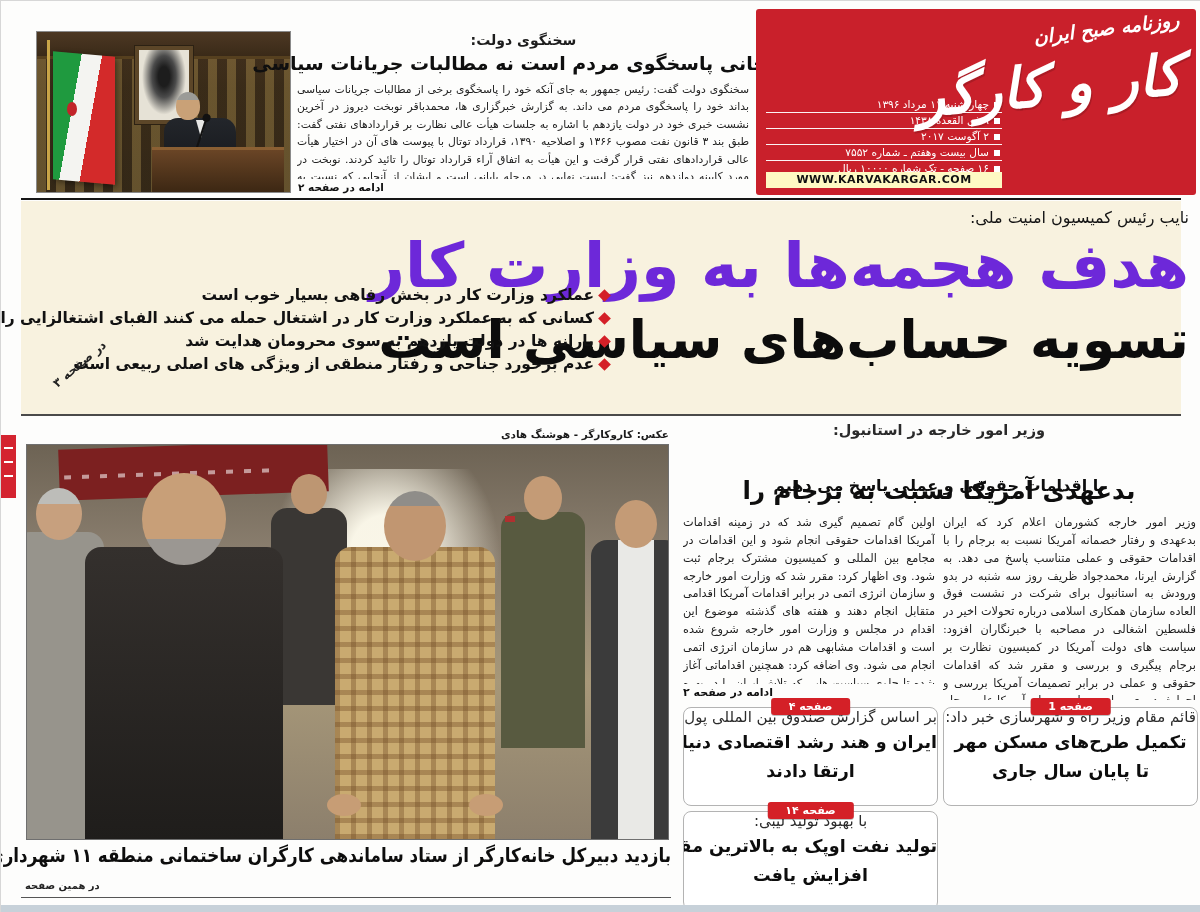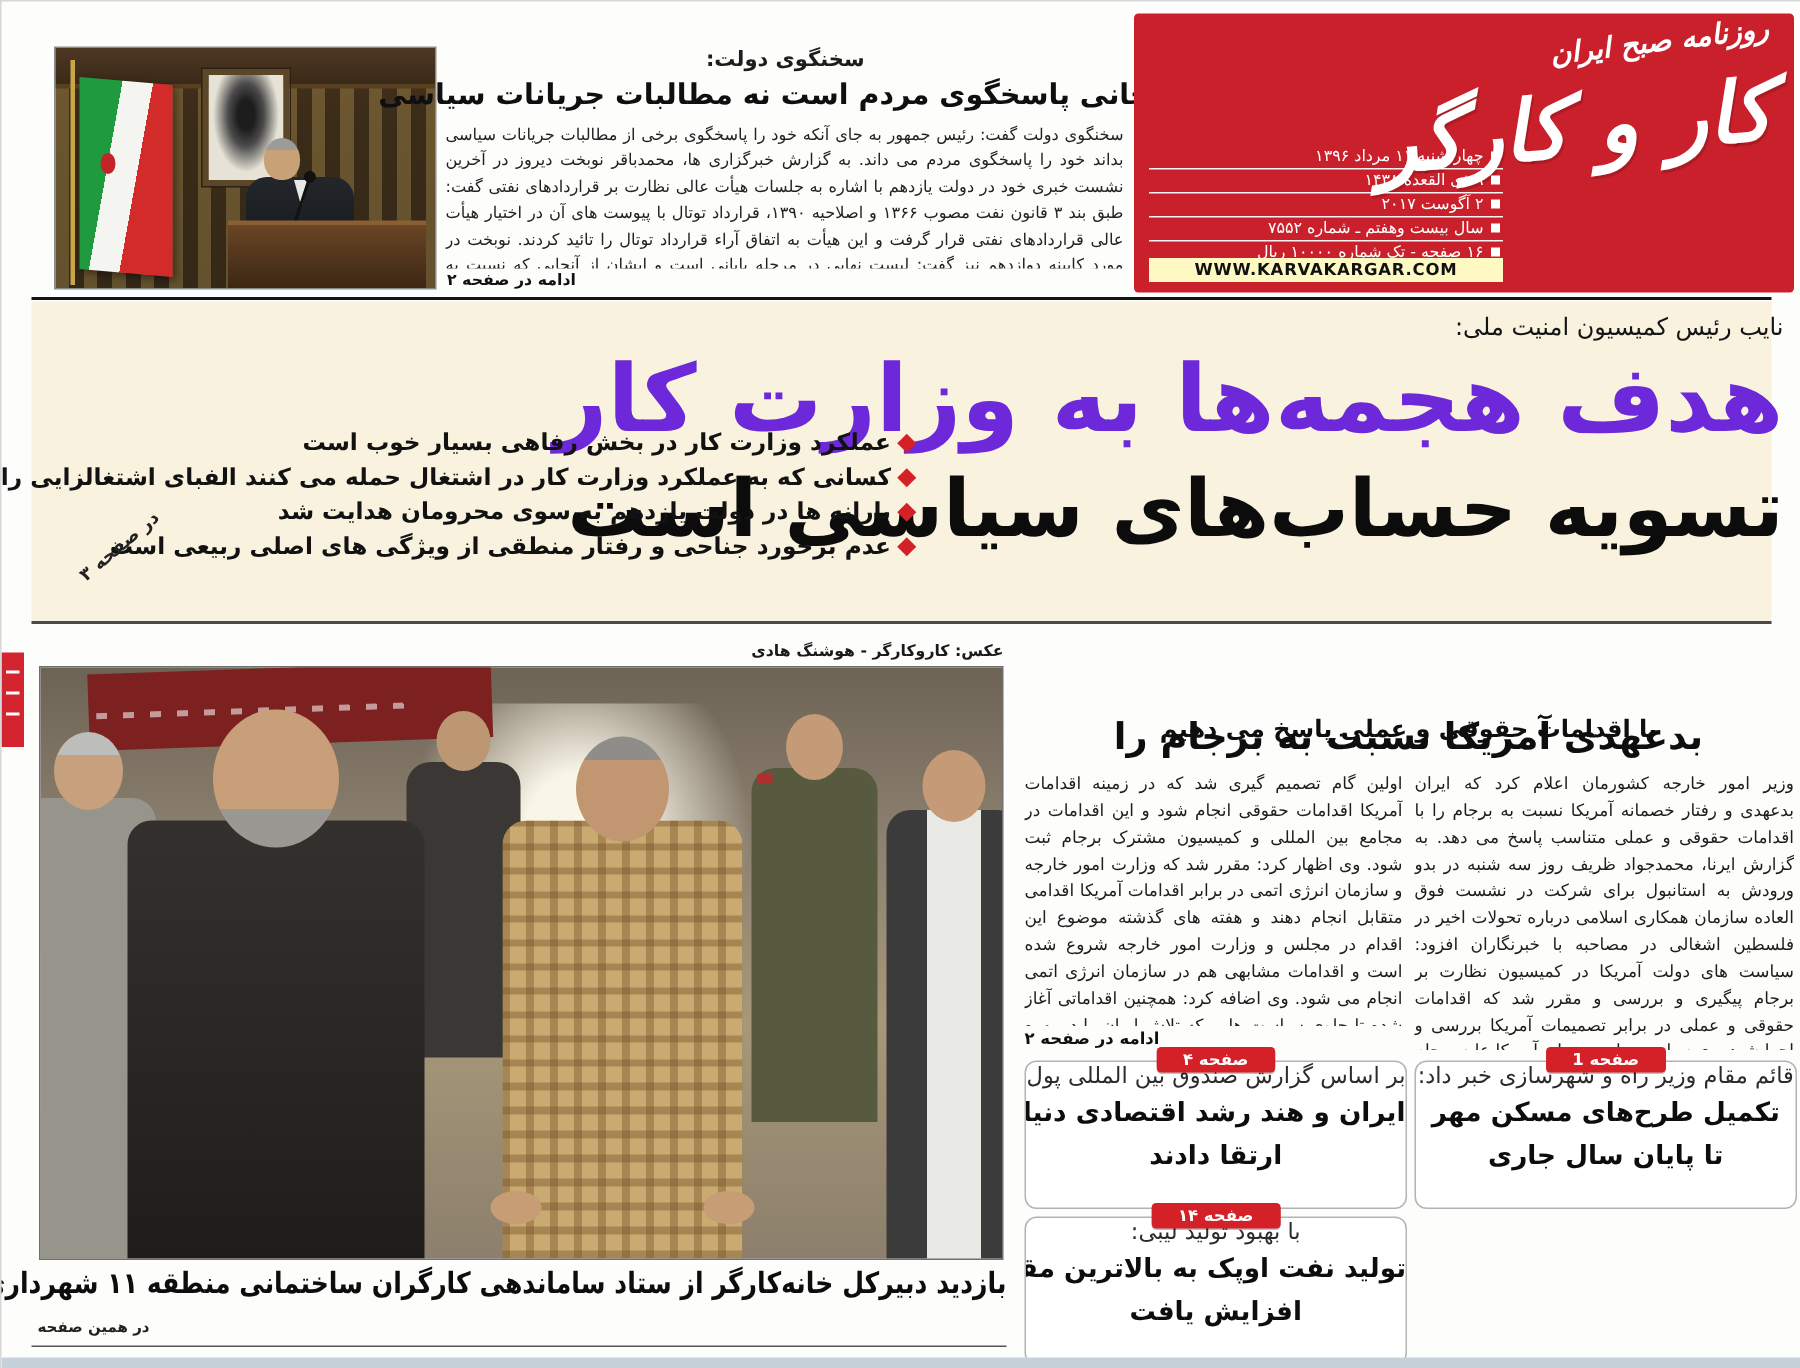--- a/index.html
+++ b/index.html
@@ -210,20 +210,21 @@
   </div>
   <div class="abs side-tab">
     <i class="m1"></i>
       <i class="m2"></i>
       <i class="m3"></i>
   </div>
   <div class="abs caption right rtl">بازدید دبیرکل خانه‌کارگر از ستاد ساماندهی کارگران ساختمانی منطقه ۱۱ شهرداری</div>
   <div class="abs cap-ref rtl nowrap">در همین صفحه</div>
   <div class="abs cap-rule"></div>
 
+  <div class="abs zk center rtl nowrap">وزیر امور خارجه در استانبول:</div>
   <div class="abs zh1 center rtl nowrap">بدعهدی آمریکا نسبت به برجام را</div>
   <div class="abs zh2 center rtl nowrap">با اقدامات حقوقی و عملی پاسخ می دهیم</div>
   <div class="abs zcol zcr rtl just">وزیر امور خارجه کشورمان اعلام کرد که ایران بدعهدی و رفتار خصمانه آمریکا نسبت به برجام را با اقدامات حقوقی و عملی متناسب پاسخ می دهد. به گزارش ایرنا، محمدجواد ظریف روز سه شنبه در بدو ورودش به استانبول برای شرکت در نشست فوق العاده سازمان همکاری اسلامی درباره تحولات اخیر در فلسطین اشغالی در مصاحبه با خبرنگاران افزود: سیاست های دولت آمریکا در کمیسیون نظارت بر برجام پیگیری و بررسی و مقرر شد که اقدامات حقوقی و عملی در برابر تصمیمات آمریکا بررسی و اجرا شود. وی سیاست های خصمانه آمریکا علیه برجام را نشان دهنده تشدید بدعهدی و خصومت این کشور علیه ایران دانست و گفت: آنها نگرانی شدید دارند که برجام جمهوری اسلامی ایران را قدرتمندتر و امکان مانور آنها را کم کرده است. وی بیان کرد: در</div>
   <div class="abs zcol zcl rtl just">اولین گام تصمیم گیری شد که در زمینه اقدامات آمریکا اقدامات حقوقی انجام شود و این اقدامات در مجامع بین المللی و کمیسیون مشترک برجام ثبت شود. وی اظهار کرد: مقرر شد که وزارت امور خارجه و سازمان انرژی اتمی در برابر اقدامات آمریکا اقدامی متقابل انجام دهند و هفته های گذشته موضوع این اقدام در مجلس و وزارت امور خارجه شروع شده است و اقدامات مشابهی هم در سازمان انرژی اتمی انجام می شود. وی اضافه کرد: همچنین اقداماتی آغاز شده تا جلوی سیاست هایی که تلاش ایران را در بهره مندی ایران از نتایج برجام ناکام می گذارد، گرفته شود. ظریف با اشاره به تدوین ۱۶ بند اجرایی در کمیسیون نظارت بر برجام گفت: از طرف رئیس جمهوری این اقدامات ابلاغ شده و گزارش دستگاه های متولی به هیات نظارت اعلام خواهد شد.</div>
   <div class="abs zcont rtl nowrap">ادامه در صفحه ۲</div>
 
   <div class="abs tz pB1">
     <div class="badge">صفحه ۴</div>
     <div class="k">بر اساس گزارش صندوق بین المللی پول اعلام شد:</div>
     <div class="h">ایران و هند رشد اقتصادی دنیا را</div>

